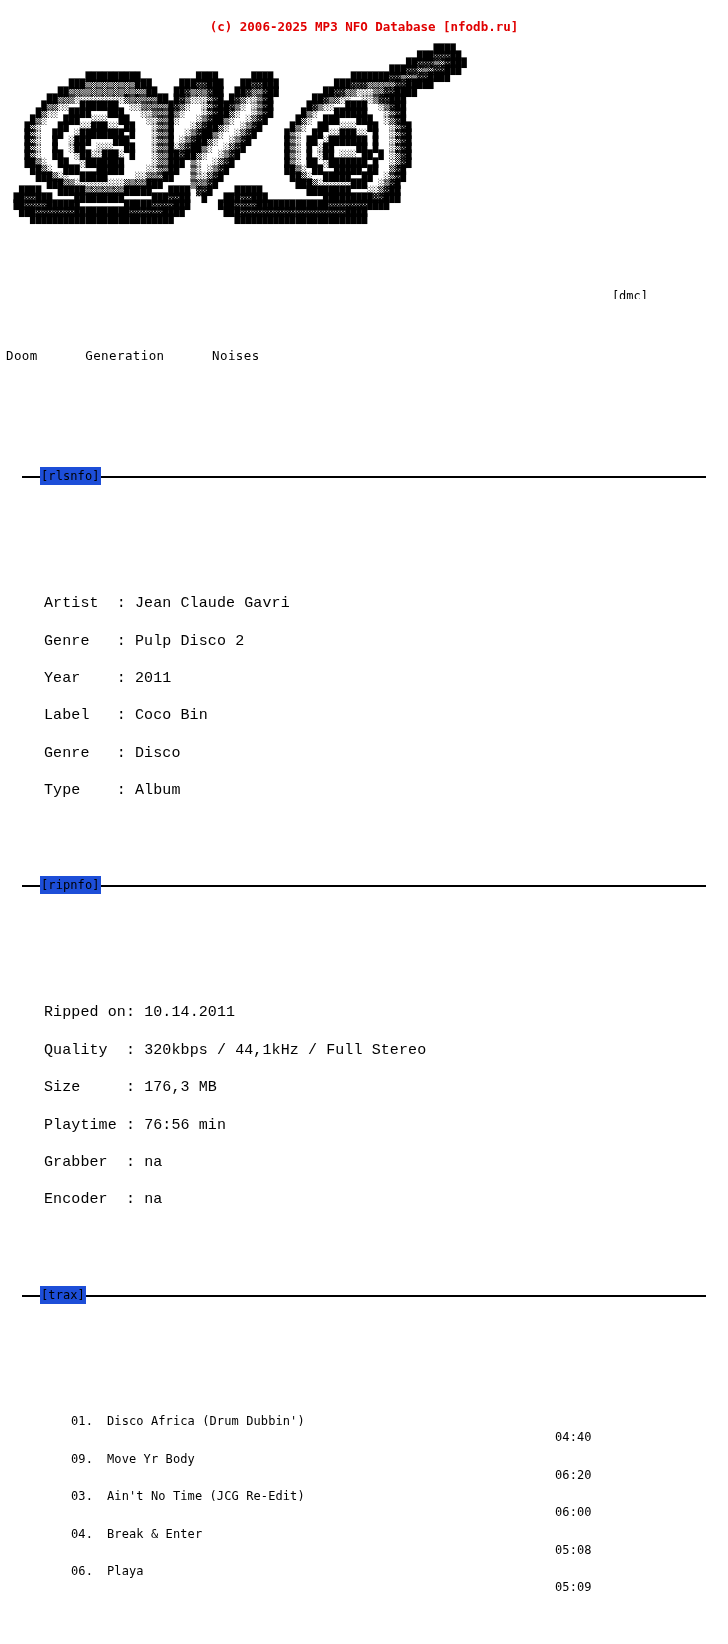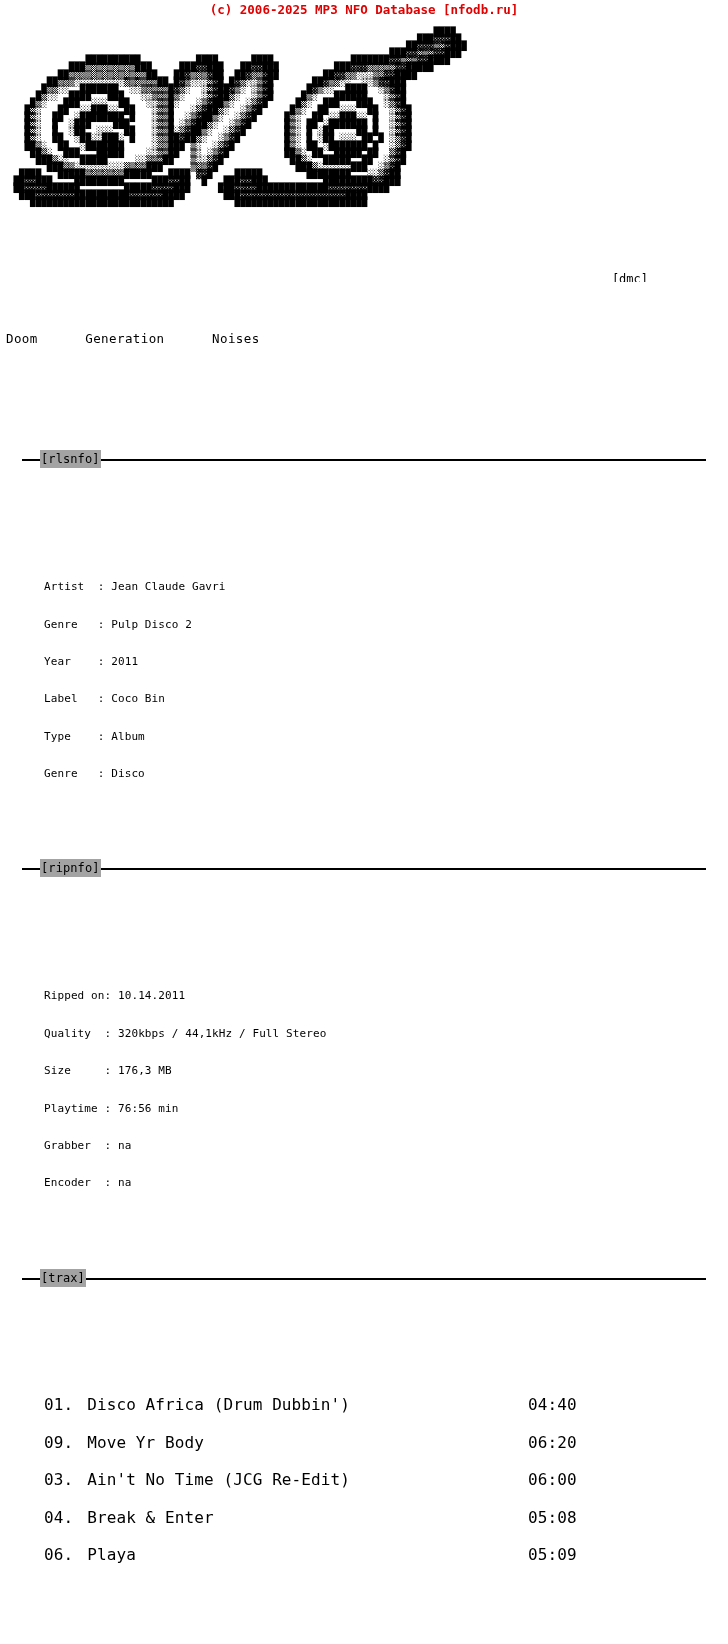--- a/index.html
+++ b/index.html
@@ -16,21 +16,21 @@
     overflow: hidden;
   }
 
   
   .db-header {
     text-align: center;
     color: #e00000;
     font-size: 12.5px;
     font-weight: bold;
     letter-spacing: 0px;
-    padding-top: 3px;
+    padding-top: 20px;
     height: 17px;
     line-height: 14px;
     white-space: pre;
   }
 
   
   .logo-wrap {
     width: 728px;
     height: 262px;
     position: relative;
@@ -91,53 +91,55 @@
     width: 20px;
     height: 2px;
     background: #000;
   }
   .section .tagbox {
     position: absolute;
     left: 40px;
     top: 0px;
     font-size: 12px;
     line-height: 18px;
-    background: #a3a3a3;
+    background: #1d4ed8;
     padding: 0 1px;
     white-space: pre;
   }
   .section .rule-right {
     position: absolute;
     top: 9px;
     height: 2px;
     background: #000;
     right: 22px;
   }
 
   .kv-block { padding-left: 44px; }
   .kv-row {
     white-space: pre;
     line-height: 13px;
-    font-size: 11px;
+    font-size: 15px;
+    font-family: Liberation Mono, monospace;
   }
 
   .trax-block { padding-left: 44px; position: relative; }
   .trk {
     position: relative;
     white-space: pre;
     line-height: 13px;
-    font-size: 16px;
+    font-size: 12px;
     height: 13px;
+    margin-left: 27px;
   }
   .trk .tnum { display: inline-block; }
   .trk .ttitle { display: inline-block; }
   .trk .ttime {
     position: absolute;
     left: 484px;
-    top: 0;
+    top: 16px;
   }
 </style>
 </head>
 <body>
 
 <div class="db-header">(c) 2006-2025 MP3 NFO Database [nfodb.ru]</div>
 
 <div class="logo-wrap">
   <pre class="logo-art">                                                                             ████
                                                                           ███▓▓▓██
@@ -181,22 +183,22 @@
     <div class="rule-right" style="left: 101px; width: 605px;"></div>
   </div>
 
   <div class="spacer-sm"></div>
 
   <div class="kv-block">
     <div class="kv-row"><span>Artist  </span><span>: </span><span>Jean Claude Gavri</span></div>
     <div class="kv-row"><span>Genre   </span><span>: </span><span>Pulp Disco 2</span></div>
     <div class="kv-row"><span>Year    </span><span>: </span><span>2011</span></div>
     <div class="kv-row"><span>Label   </span><span>: </span><span>Coco Bin</span></div>
+    <div class="kv-row"><span>Genre   </span><span>: </span><span>Disco</span></div>
     <div class="kv-row"><span>Type    </span><span>: </span><span>Album</span></div>
-    <div class="kv-row"><span>Genre   </span><span>: </span><span>Disco</span></div>
   </div>
 
   
   <div class="section">
     <div class="rule-left"></div>
     <div class="tagbox">[ripnfo]</div>
     <div class="rule-right" style="left: 101px; width: 605px;"></div>
   </div>
 
   <div class="spacer-sm"></div>

